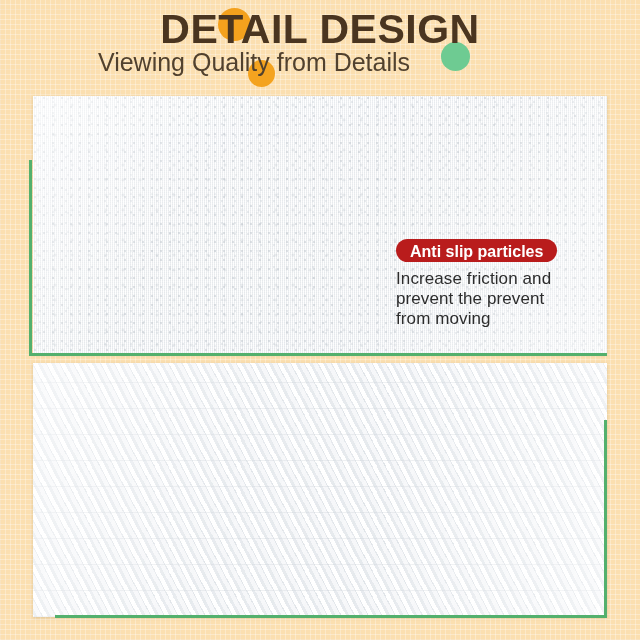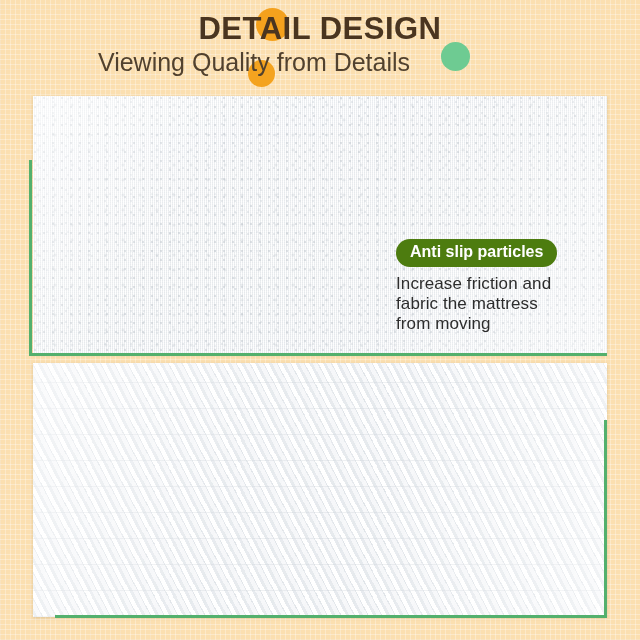--- a/index.html
+++ b/index.html
@@ -27,21 +27,21 @@
       repeating-linear-gradient(90deg,
         rgba(214,160,86,.13) 0px, rgba(214,160,86,.13) 1px,
         rgba(214,160,86,0) 1px, rgba(214,160,86,0) 30px);
   }
 
   
   .header{position:absolute;left:0;top:0;width:640px;height:95px;}
   .title-wrap{position:absolute;left:0;top:10px;width:640px;text-align:center;}
   .title{
     display:inline-block;position:relative;
-    font-size:31px;font-weight:bold;letter-spacing:.5px;
+    font-size:41px;font-weight:bold;letter-spacing:.5px;
     color:#4a3520;line-height:38px;
     font-family:"Liberation Sans","DejaVu Sans",sans-serif;
   }
   .sub-wrap{position:absolute;left:0;top:46px;width:508px;text-align:center;}
   .subtitle{
     display:inline-block;position:relative;
     font-size:25px;font-weight:400;color:#51412e;line-height:32px;
   }
   .dot{position:absolute;border-radius:50%;z-index:0;}
   .dot-orange-1{width:33px;height:33px;background:#f4a11d;left:58px;top:-2px;}
@@ -122,24 +122,24 @@
   #edge-2-right {left:604px;top:420px; width:3px;  height:198px;}
   #edge-2-bottom{left:55px; top:615px; width:552px;height:3px;}
 
   
   .callout{position:absolute;z-index:5;}
   #callout-1{left:396px;top:239px;width:196px;text-align:left;}
   #callout-2{left:55px;top:497px;width:230px;text-align:left;}
 
   .pill{
     display:inline-block;
-    background:#4d7c0f;
+    background:#b91c1c;
     color:#ffffff;
     font-size:16px;font-weight:bold;
-    padding:4px 14px 6px 14px;
+    padding:4px 14px 1px 14px;
     border-radius:14px;
     white-space:nowrap;
     line-height:18px;
   }
   .desc{
     margin-top:7px;
     font-size:17px;
     color:#2c2c2c;
     line-height:20px;
     white-space:pre-line;
@@ -176,21 +176,21 @@
     <div class="tex-speckle-2"></div>
     <div class="sheen-1"></div>
   </div>
 </div>
 <div class="edge" id="edge-1-left"></div>
 <div class="edge" id="edge-1-bottom"></div>
 
 <div class="callout" id="callout-1">
   <span class="pill">Anti slip particles</span>
   <div class="desc">Increase friction and
-fabric the mattress
+prevent the prevent
 from moving</div>
 </div>
 
 <div class="panel" id="panel-2">
   <div class="photo">
     <div class="tex-chevron"></div>
     <div class="tex-chevron-rows"></div>
     <div class="sheen-2"></div>
   </div>
 </div>

